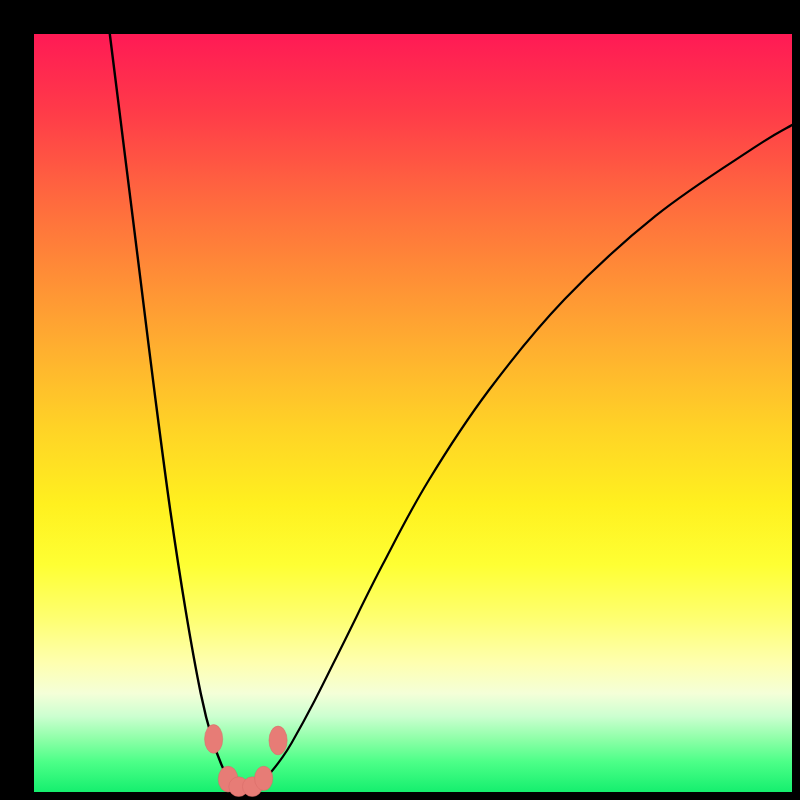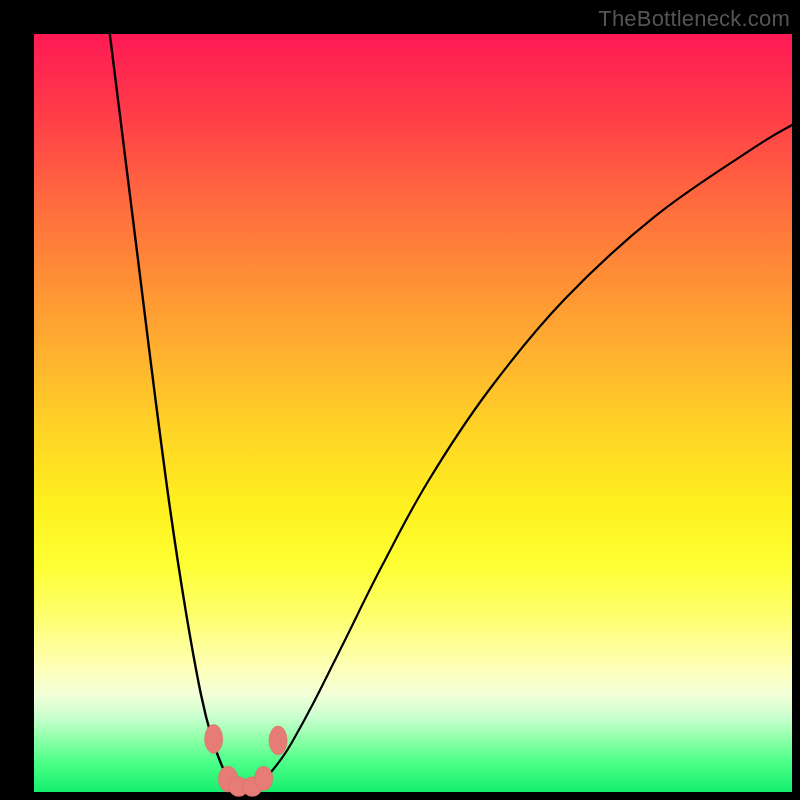--- a/index.html
+++ b/index.html
@@ -72,14 +72,13 @@
       <g id="markers">
           <ellipse cx="179.646" cy="704.94" rx="9.096" ry="14.402" fill="#e77c76" stroke="#d66b66" stroke-width="0.5"></ellipse>
           <ellipse cx="194.048" cy="745.114" rx="9.854000000000001" ry="12.886000000000001" fill="#e77c76" stroke="#d66b66" stroke-width="0.5"></ellipse>
           <ellipse cx="204.66000000000003" cy="752.694" rx="9.854000000000001" ry="9.854000000000001" fill="#e77c76" stroke="#d66b66" stroke-width="0.5"></ellipse>
           <ellipse cx="218.30400000000003" cy="752.694" rx="9.854000000000001" ry="9.854000000000001" fill="#e77c76" stroke="#d66b66" stroke-width="0.5"></ellipse>
           <ellipse cx="229.674" cy="744.356" rx="9.096" ry="12.128" fill="#e77c76" stroke="#d66b66" stroke-width="0.5"></ellipse>
           <ellipse cx="244.076" cy="706.456" rx="9.096" ry="14.402" fill="#e77c76" stroke="#d66b66" stroke-width="0.5"></ellipse>
         </g>
     </svg>
   </div>
-  <div class="watermark">TheBottleneck.com</div>
 </div>
 
 </body></html>

